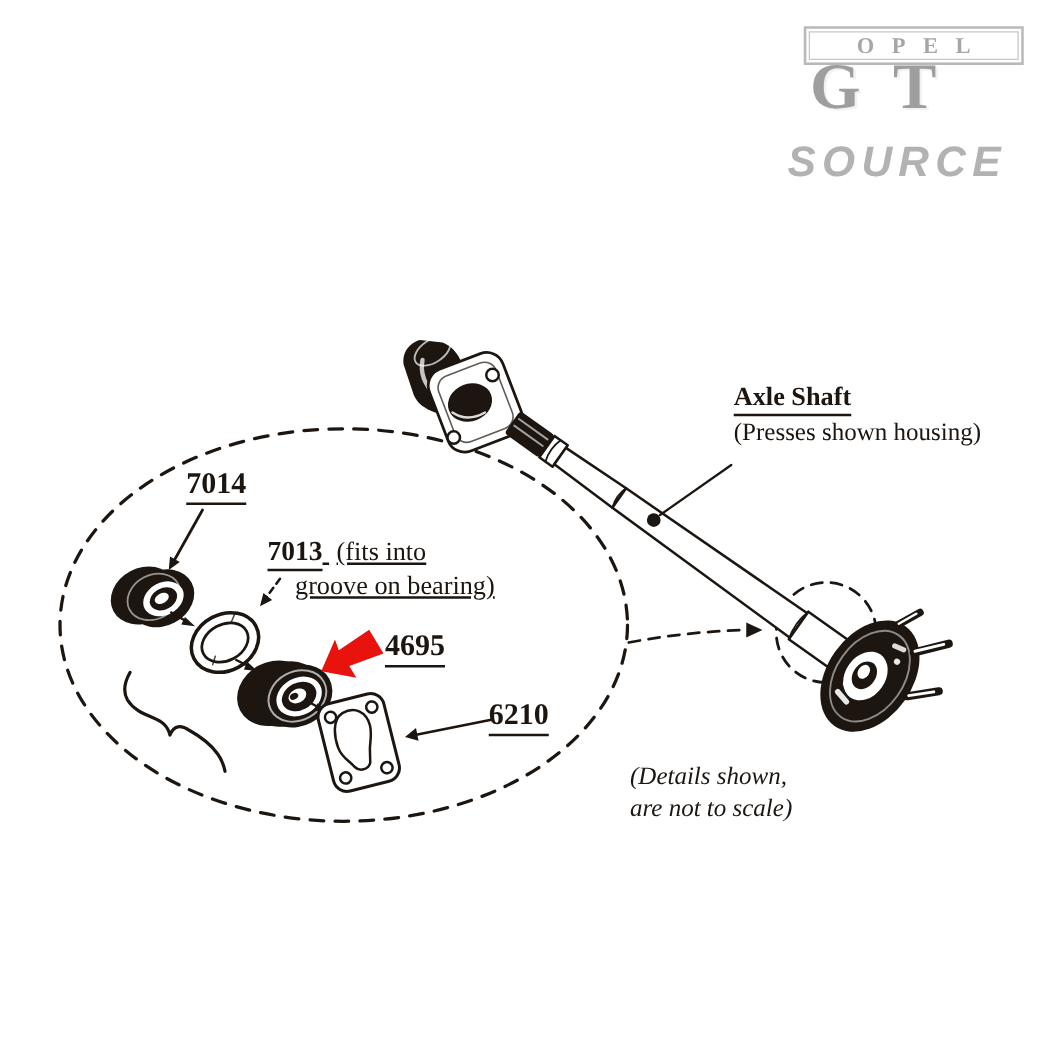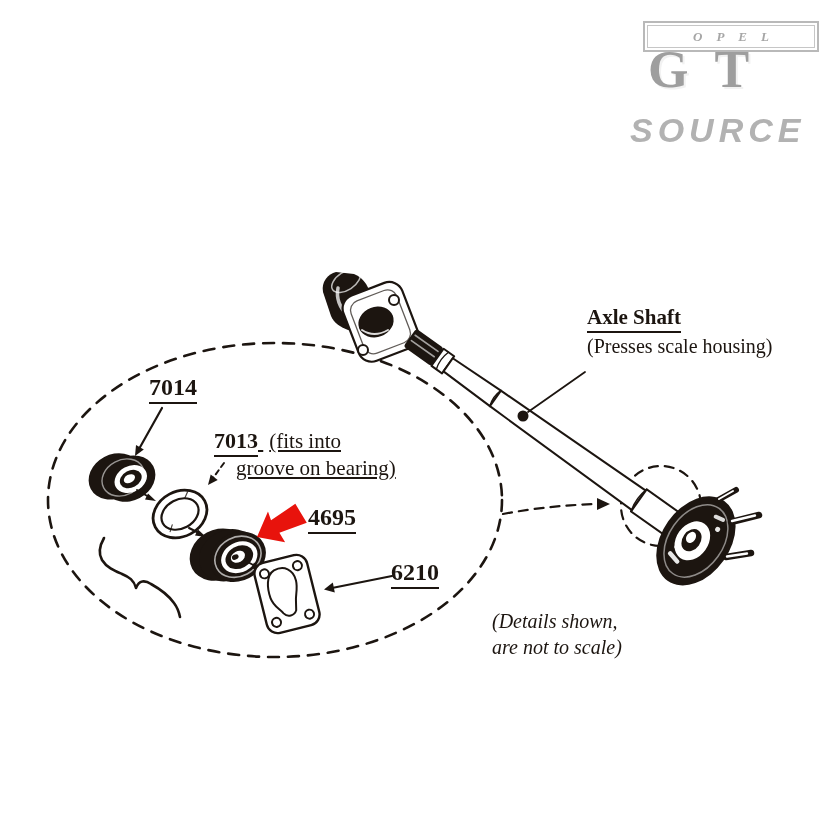--- a/index.html
+++ b/index.html
@@ -23,24 +23,23 @@
   .med{font-size:21px;}
   .note-indent{margin-left:22px;}
   .ital{font-style:italic;}
   
   .logo-box{
     position:absolute;left:643px;top:21px;width:172px;height:27px;
     border:2px solid #b9b9b9;box-shadow:inset 0 0 0 2px #ffffff, inset 0 0 0 3px #c6c6c6;
     display:flex;align-items:center;justify-content:center;
   }
   .logo-box span{
-    font-family:"Liberation Serif",serif;font-weight:bold;font-size:13px;
+    font-family:"Liberation Serif",serif;font-weight:bold;font-size:18px;
     letter-spacing:14px;padding-left:14px;color:var(--logo-gray,#a2a2a2);
     text-shadow:1px 1px 0 #fff;
-    font-style:italic;
   }
   .logo-gt{
     position:absolute;left:648px;top:44px;
     font-family:"Liberation Serif",serif;font-weight:bold;font-size:52px;line-height:1;
     letter-spacing:26px;color:#9e9e9e;text-shadow:2px 2px 0 #f2f2f2;
   }
   .logo-source{
     position:absolute;left:630px;top:112px;
     font-family:Liberation Sans, sans-serif;font-weight:bold;font-style:italic;
     font-size:34px;line-height:1.1;letter-spacing:5px;color:#b2b2b2;
@@ -216,24 +215,24 @@
   </div>
 
   <div class="lbl big" style="left:391px;top:559px;">
     <span class="b u">6210</span>
   </div>
 
   <div class="lbl" style="left:587px;top:306px;">
     <div style="font-size:21px;">
       <span class="b u">Axle Shaft</span>
     </div>
-    <div style="font-size:20px;margin-top:2px;">(Presses scale housing)</div>
-  </div>
-
-  <div class="lbl ital" style="left:492px;top:608px;font-size:20px;line-height:26px;">
+    <div style="font-size:20px;margin-top:2px;">(Presses shown housing)</div>
+  </div>
+
+  <div class="lbl ital" style="left:504px;top:608px;font-size:20px;line-height:26px;">
     <div>(Details shown,</div>
     <div>are not to scale)</div>
   </div>
 
   <div class="logo-box">
     <span>OPEL</span>
   </div>
   <div class="logo-gt">GT</div>
   <div class="logo-source">SOURCE</div>
 

